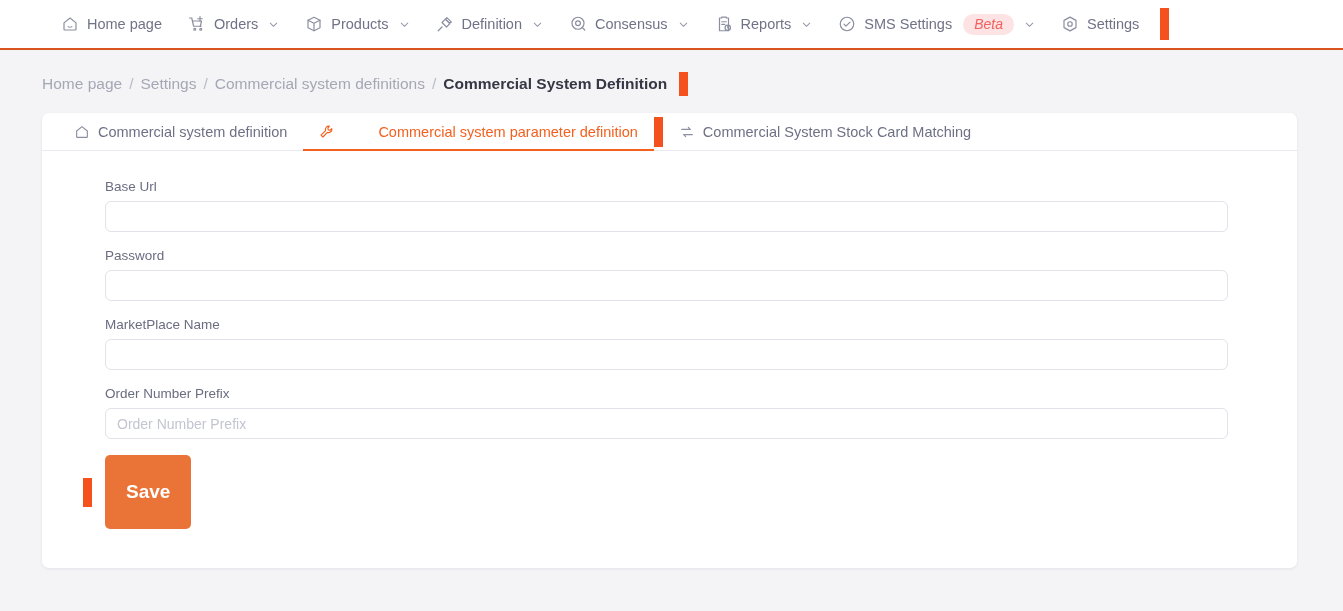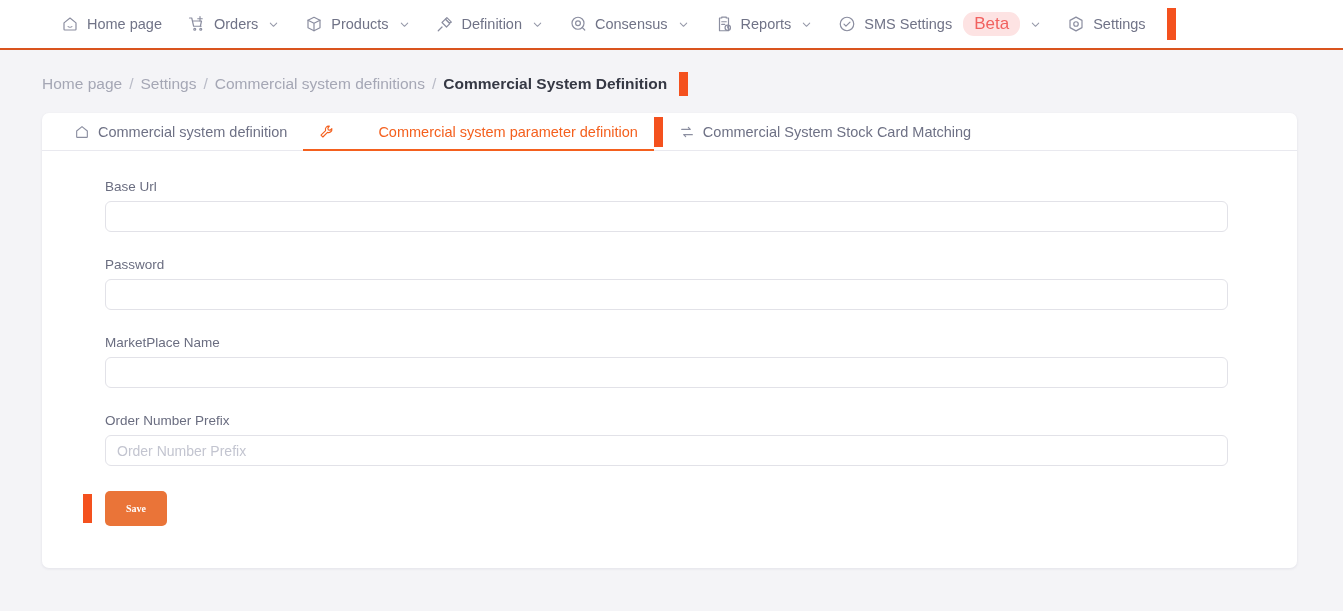--- a/index.html
+++ b/index.html
@@ -31,25 +31,26 @@
     font-size: 14.5px;
     white-space: nowrap;
     cursor: pointer;
   }
   .nav-item .nico { display: flex; align-items: center; width: 18px; height: 18px; flex: 0 0 18px; }
   .nav-item .nico svg { width: 18px; height: 18px; display: block; }
   .caret { width: 11px; height: 11px; display: block; margin-left: 2px; }
   .beta-badge {
     background: #fde3e3;
     color: #f1615f;
-    font-size: 17px;
+    font-size: 14px;
     border-radius: 11px;
     padding: 3px 11px 4px 11px;
     line-height: 1;
     margin-left: 3px;
+    font-style: italic;
   }
   .marker {
     background: #f4511e;
     width: 9px;
     display: inline-block;
   }
   .marker-nav {
     height: 32px;
     margin-left: 8px;
   }
@@ -110,21 +111,21 @@
     left: 0; right: 0; bottom: -1px;
     height: 2px;
     background: #f4601e;
   }
   .marker-tab { height: 30px; align-self: center; }
 
   
   .form {
     padding: 28px 69px 0 63px;
   }
-  .field { margin-bottom: 25px; }
+  .field { margin-bottom: 16px; }
   .field:last-of-type { margin-bottom: 13px; }
   .field label {
     display: block;
     font-size: 13.5px;
     color: #6a6d80;
     margin-bottom: 7px;
   }
   .field input {
     width: 100%;
     height: 31px;
@@ -142,25 +143,25 @@
   .save-row {
     display: flex;
     align-items: center;
     margin-left: -22px;
   }
   .marker-save { height: 29px; margin-right: 13px; }
   .save-btn {
     background: #ea7438;
     color: #ffffff;
     font-weight: bold;
-    font-size: 10px;
-    font-family: Liberation Serif, serif;
+    font-size: 19px;
+    font-family: Liberation Sans, sans-serif;
     border: none;
     border-radius: 5px;
-    padding: 12px 21px;
+    padding: 26px 21px;
     cursor: pointer;
   }
 </style>
 </head>
 <body>
 
 <div class="topnav">
 
   <div class="nav-item">
     <span class="nico">

